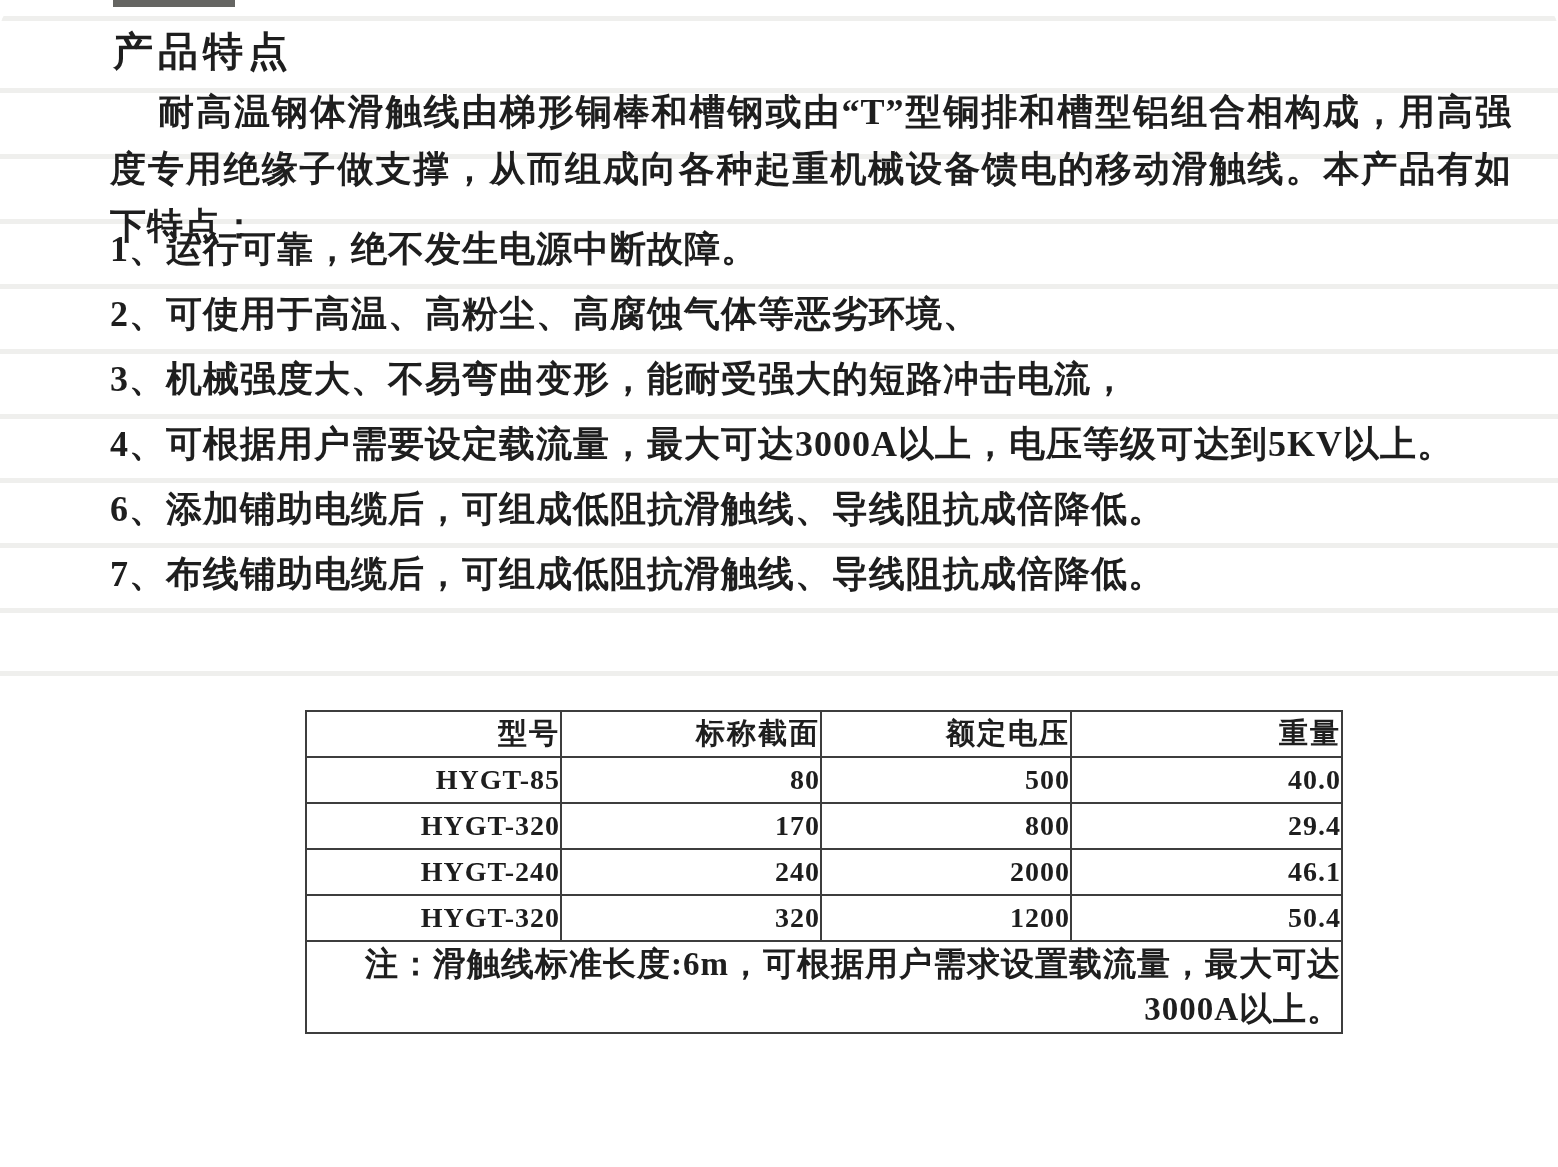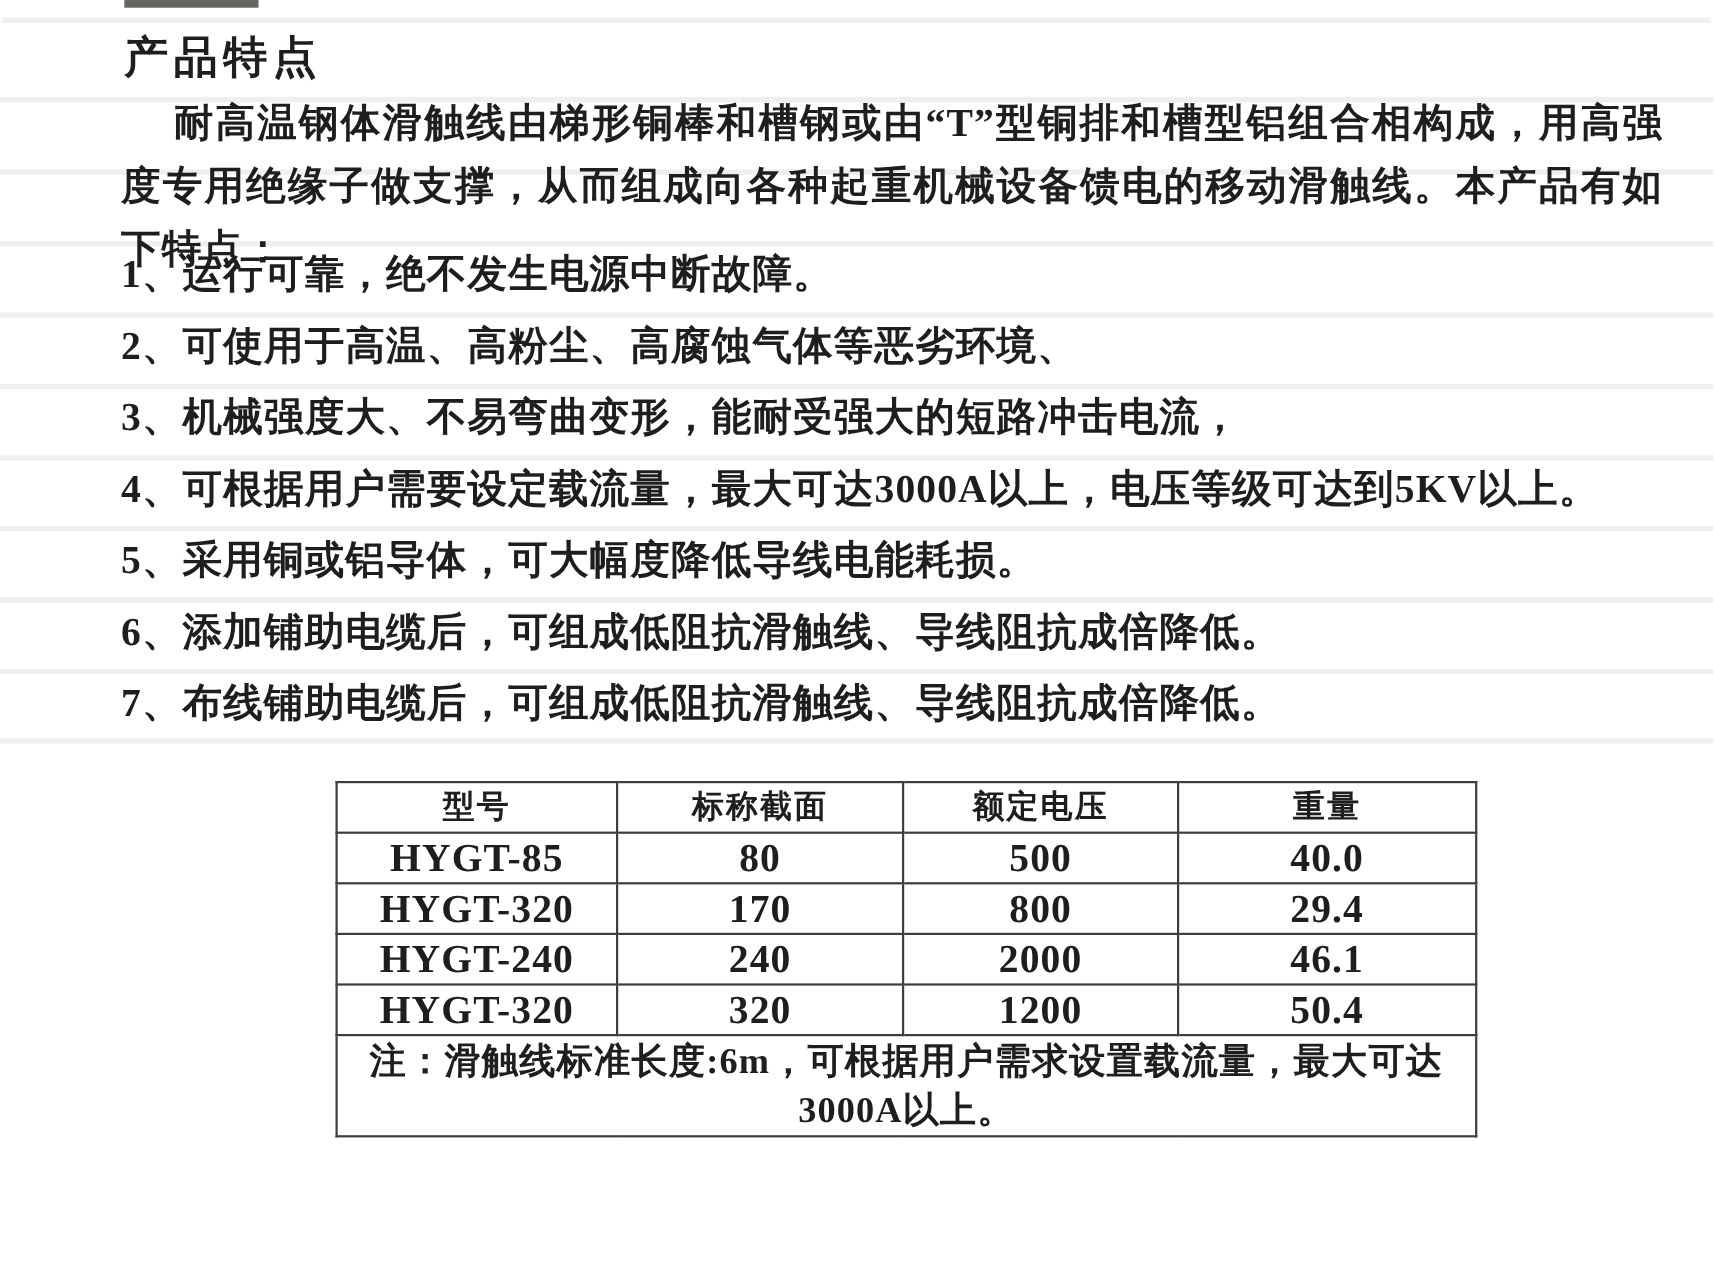--- a/index.html
+++ b/index.html
@@ -75,31 +75,31 @@
     left: 305px;
     top: 710px;
     width: 1036px;
     border-collapse: collapse;
     table-layout: fixed;
   }
   .spec-table th,
   .spec-table td {
     border: 2px solid #3d3d3d;
     height: 44px;
-    text-align: center;
+    text-align: right;
     vertical-align: middle;
     font-weight: bold;
     padding: 0;
   }
   .spec-table th {
     font-size: 29px;
     letter-spacing: 2px;
   }
   .spec-table td {
-    font-size: 36px;
+    font-size: 28px;
     letter-spacing: 1px;
   }
   .spec-table td.note-cell {
     font-size: 33px;
     letter-spacing: 1px;
   }
   .col-model   { width: 255px; }
   .col-section { width: 260px; }
   .col-voltage { width: 250px; }
   .col-weight  { width: 271px; }
@@ -124,21 +124,20 @@
 
   <div class="doc-title">产品特点</div>
 
   <div class="intro">耐高温钢体滑触线由梯形铜棒和槽钢或由“T”型铜排和槽型铝组合相构成，用高强度专用绝缘子做支撑，从而组成向各种起重机械设备馈电的移动滑触线。本产品有如下特点：</div>
 
   <div class="features">
     <div class="feature-item">1、运行可靠，绝不发生电源中断故障。</div>
     <div class="feature-item">2、可使用于高温、高粉尘、高腐蚀气体等恶劣环境、</div>
     <div class="feature-item">3、机械强度大、不易弯曲变形，能耐受强大的短路冲击电流，</div>
     <div class="feature-item">4、可根据用户需要设定载流量，最大可达3000A以上，电压等级可达到5KV以上。</div>
-    <div class="feature-item">5、采用铜或铝导体，可大幅度降低导线电能耗损。</div>
     <div class="feature-item">6、添加铺助电缆后，可组成低阻抗滑触线、导线阻抗成倍降低。</div>
     <div class="feature-item">7、布线铺助电缆后，可组成低阻抗滑触线、导线阻抗成倍降低。</div>
   </div>
 
   <table class="spec-table">
     <colgroup>
       <col class="col-model">
       <col class="col-section">
       <col class="col-voltage">
       <col class="col-weight">

